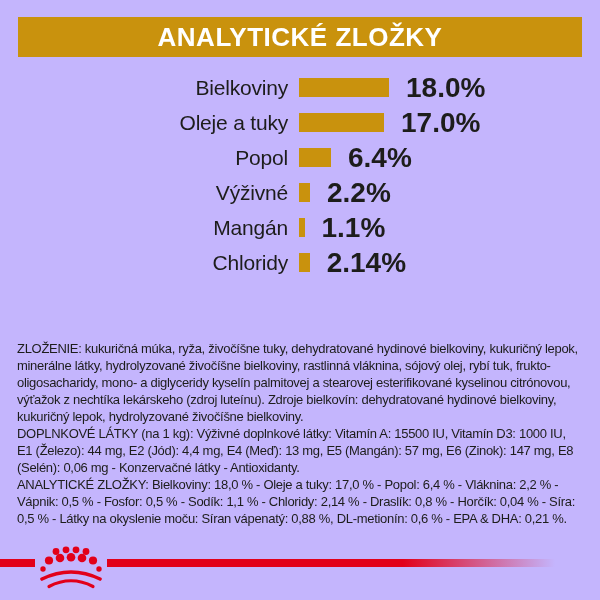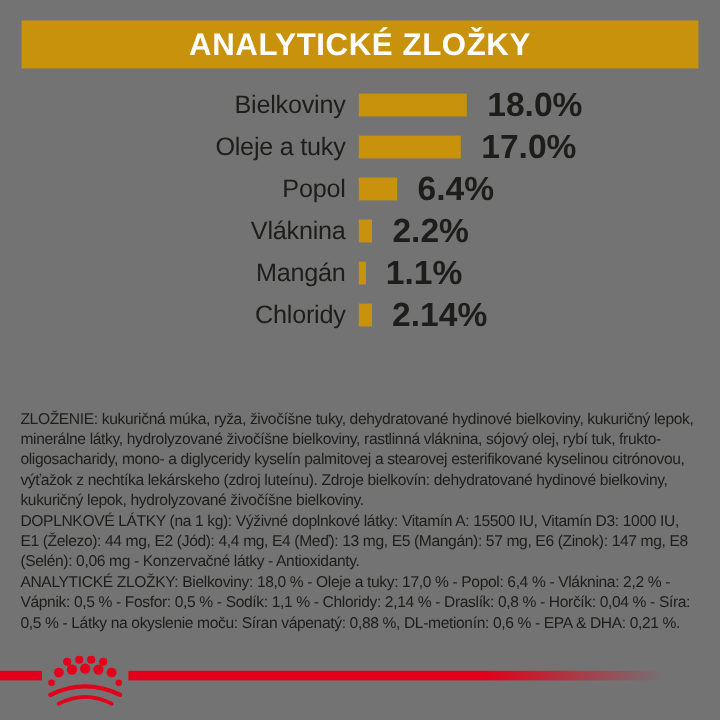--- a/index.html
+++ b/index.html
@@ -1,17 +1,17 @@
 <!DOCTYPE html>
 <html><head>
 <meta charset="utf-8">
 <style>
   html,body { margin:0; padding:0; background:#ffffff; }
   .page {
-    position:relative; width:600px; height:600px; background:#737373;
+    position:relative; width:600px; height:600px; background:#c4b5fd;
     overflow:hidden; font-family:"Liberation Sans", sans-serif;
   }
   .banner {
     position:absolute; left:18px; width:564px; height:40px;
     background:#C9920D; color:#ffffff;
     display:flex; align-items:center; justify-content:center;
     font-weight:bold; font-size:26px; letter-spacing:0.5px;
     white-space:nowrap;
   }
   .banner.first  { top:17px;  }
@@ -65,21 +65,21 @@
         <span class="chart-label">Oleje a tuky</span>
         <div class="chart-bar" style="width: 85px; background: rgb(201, 146, 13);"></div>
         <span class="chart-value">17.0%</span>
       </div>
       <div class="chart-row">
         <span class="chart-label">Popol</span>
         <div class="chart-bar" style="width: 32px; background: rgb(201, 146, 13);"></div>
         <span class="chart-value">6.4%</span>
       </div>
       <div class="chart-row">
-        <span class="chart-label">Vláknina</span>
+        <span class="chart-label">Výživné</span>
         <div class="chart-bar" style="width: 11px; background: rgb(201, 146, 13);"></div>
         <span class="chart-value">2.2%</span>
       </div>
       <div class="chart-row">
         <span class="chart-label">Mangán</span>
         <div class="chart-bar" style="width: 5.5px; background: rgb(201, 146, 13);"></div>
         <span class="chart-value">1.1%</span>
       </div>
       <div class="chart-row">
         <span class="chart-label">Chloridy</span>

